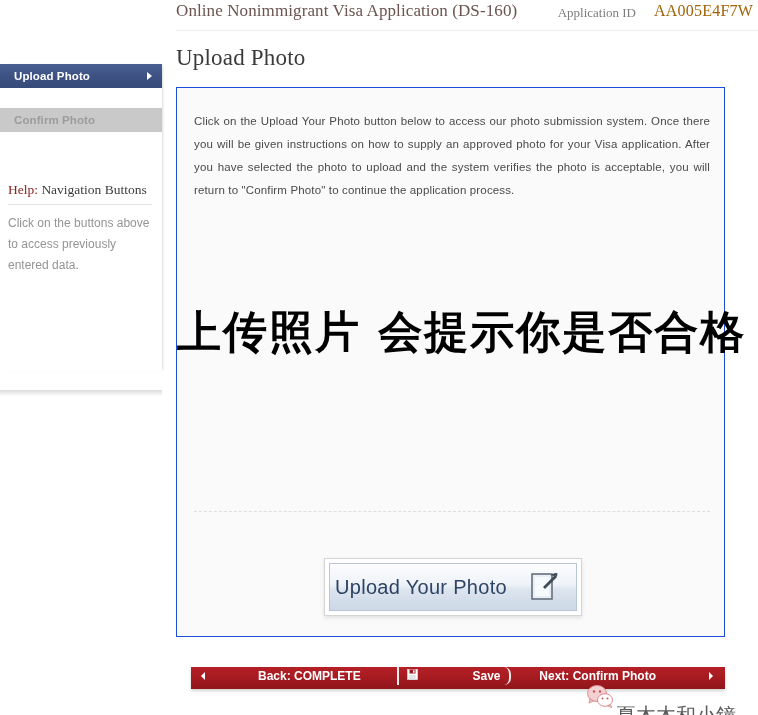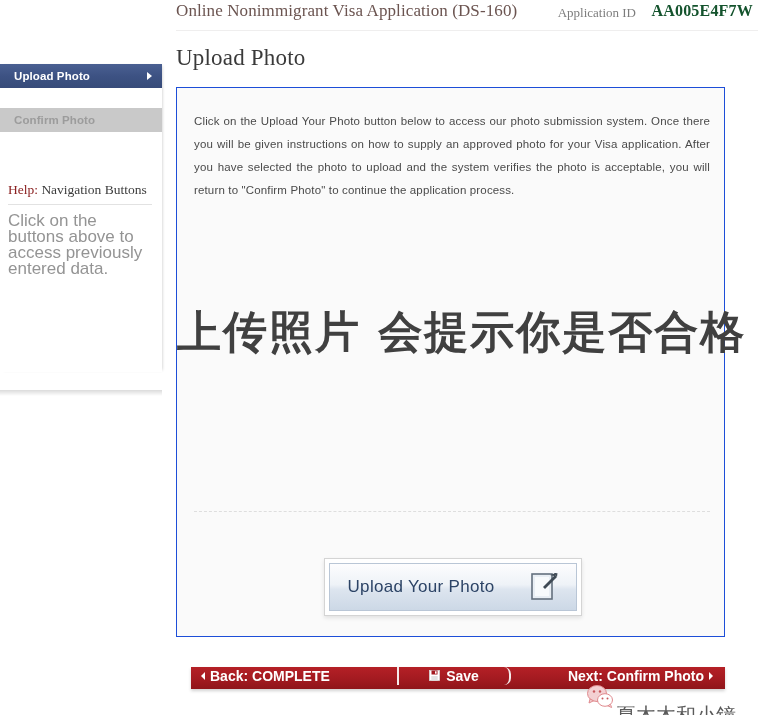--- a/index.html
+++ b/index.html
@@ -44,22 +44,22 @@
     font-family: "Liberation Serif", serif;
     font-size: 13px;
     color: #7d7d7d;
     white-space: nowrap;
   }
   .hdr-appid-value {
     position: absolute;
     right: 5px; top: 2px;
     font-family: "Liberation Serif", serif;
     font-size: 16px;
-    font-weight: bold;
-    color: #14532d;
+    font-weight: normal;
+    color: #a16207;
     letter-spacing: 0.2px;
     white-space: nowrap;
   }
   #header-rule {
     position: absolute;
     left: 176px; top: 30px;
     width: 582px;
     height: 1px;
     background: #efeeee;
   }
@@ -133,22 +133,22 @@
     color: #3c3c3c;
     padding-bottom: 6px;
   }
   #help-title .help-word { color: #8a2020; }
   #help-divider {
     height: 1px;
     background: #e2e2e2;
     margin-bottom: 8px;
   }
   #help-body {
-    font-size: 17px;
-    line-height: 16px;
+    font-size: 12px;
+    line-height: 21px;
     color: #949494;
   }
 
   
   #page-title {
     position: absolute;
     left: 176px; top: 45px;
     font-family: "Liberation Serif", serif;
     font-size: 23px;
     color: #3a3a3a;
@@ -177,21 +177,21 @@
   }
 
   #overlay-text {
     position: absolute;
     left: 0; top: 215px;
     width: 549px;
     text-align: right;
     font-family: "DejaVu Sans", sans-serif;
     font-size: 44px;
     font-weight: bold;
-    color: #404040;
+    color: #000000;
     letter-spacing: 2px;
     white-space: nowrap;
   }
 
   #dashed-rule {
     position: absolute;
     left: 17px; top: 423px;
     width: 516px;
     border-top: 1px dashed #dedede;
   }
@@ -213,21 +213,21 @@
     width: 100%;
     height: 100%;
     box-sizing: border-box;
     background: linear-gradient(to bottom, #fdfdfe 0%, #eef2f7 45%, #dde5ef 55%, #ccd8e6 100%);
     border: 1px solid #b9c6d6;
     display: flex;
     align-items: center;
     justify-content: center;
   }
   #upload-label {
-    font-size: 17px;
+    font-size: 20px;
     color: #2d4466;
     letter-spacing: 0.3px;
     margin-right: 64px;
   }
   #upload-icon {
     position: absolute;
     right: 18px; top: 50%;
     transform: translateY(-50%);
     width: 28px;
     height: 30px;
@@ -241,25 +241,26 @@
     height: 22px;
     background: linear-gradient(to bottom, #b52026 0%, #a31a20 55%, #8f151a 100%);
     box-shadow: 0 2px 3px rgba(0,0,0,0.18);
     display: flex;
   }
   .tb-btn {
     position: relative;
     height: 18px;
     line-height: 22px;
     color: #ffffff;
-    font-size: 14px;
+    font-size: 12px;
     font-weight: bold;
     display: flex;
     align-items: center;
     box-sizing: border-box;
+    gap: 48px;
   }
   #tb-back {
     width: 208px;
     padding-left: 10px;
     border-right: 2px solid #f4eaea;
   }
   #tb-back .caret {
     width: 0; height: 0;
     border-right: 4px solid #ffffff;
     border-top: 4px solid transparent;

